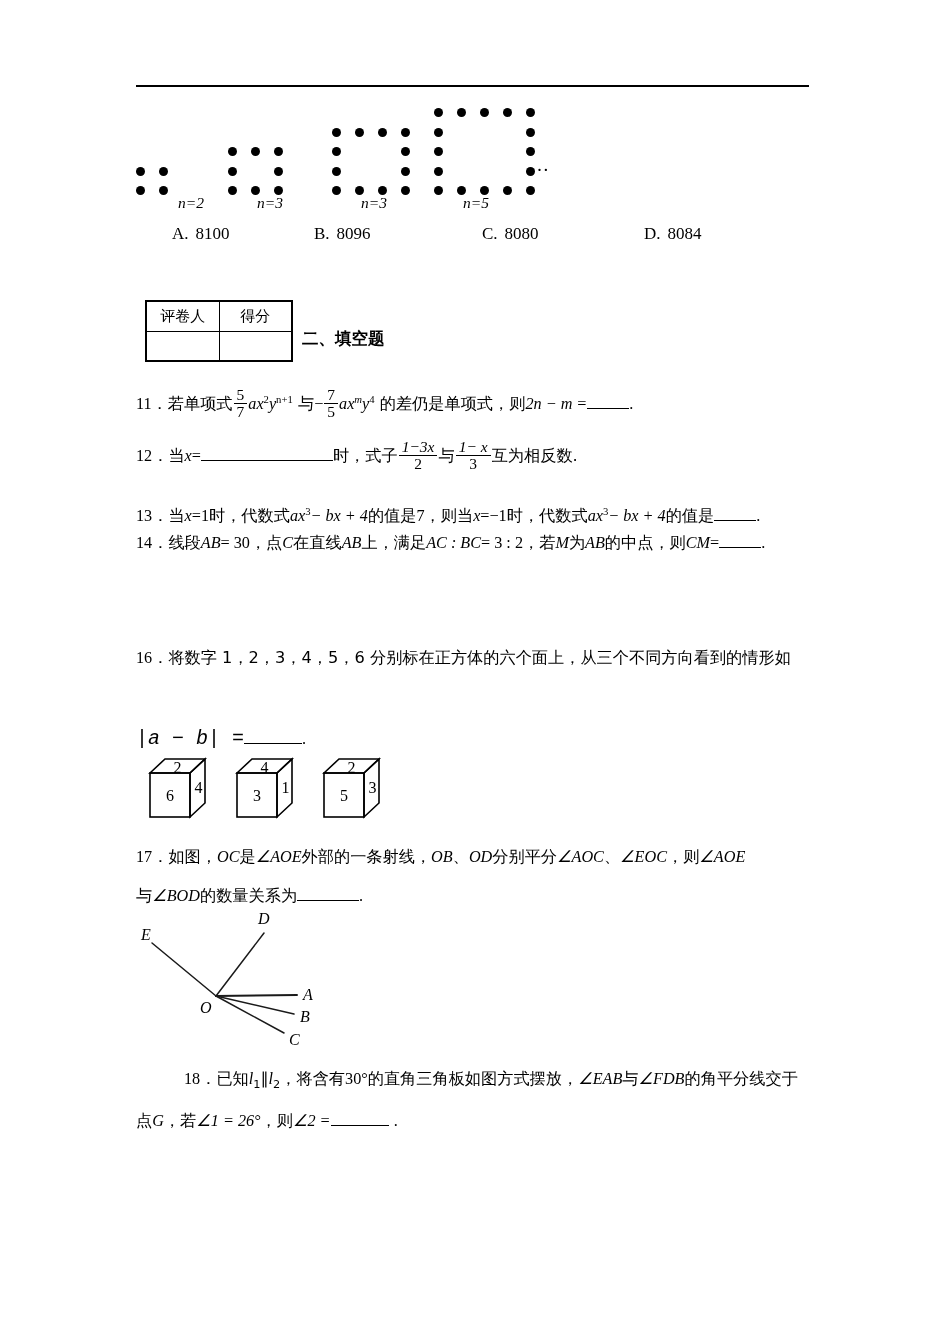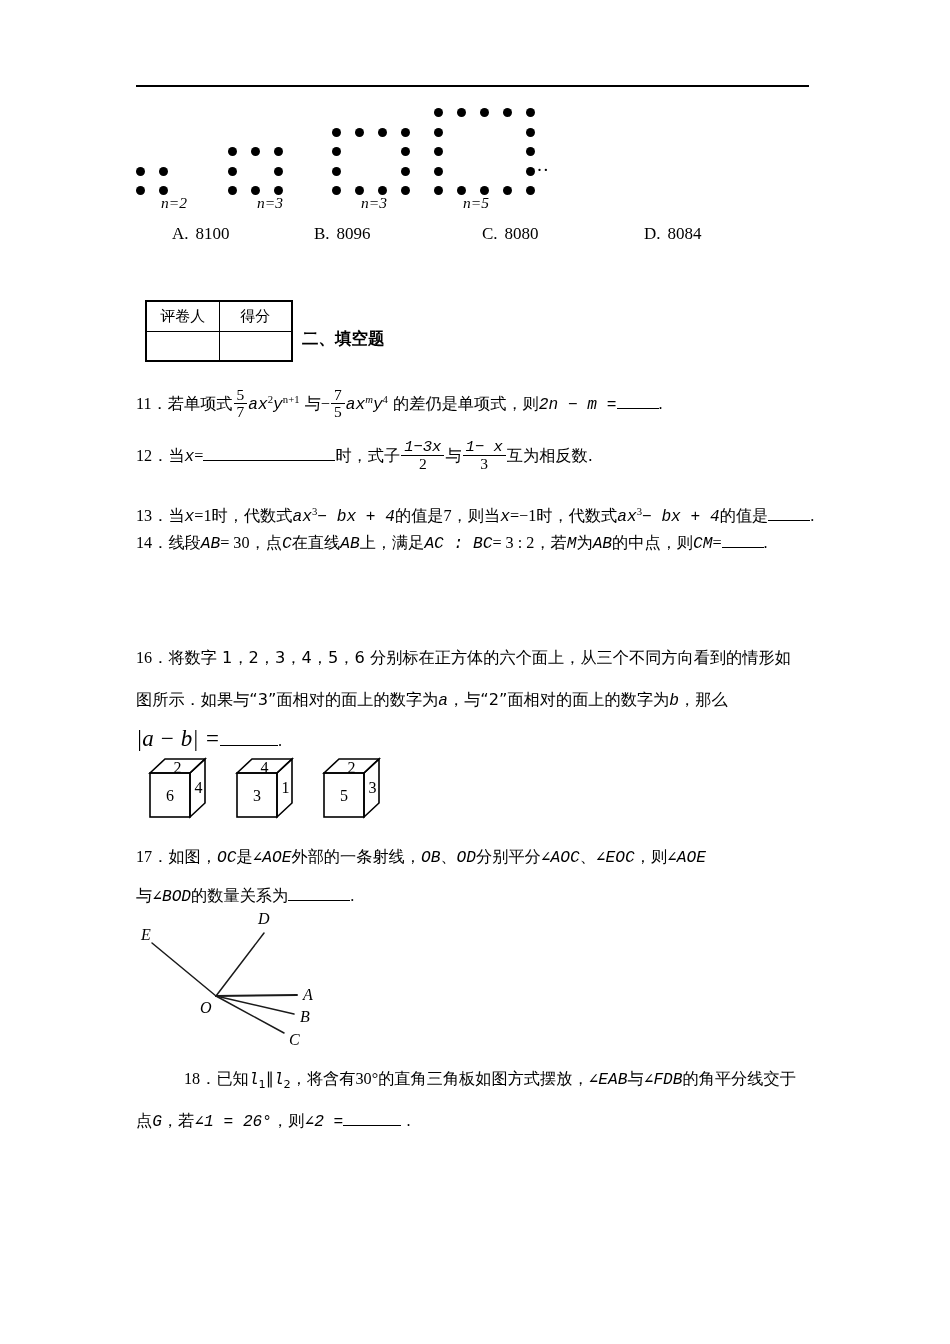--- a/index.html
+++ b/index.html
@@ -64,21 +64,21 @@
 
   
   .q {
     position: absolute;
     font-size: 16.2px;
     line-height: 31px;
     font-family: "DejaVu Sans", sans-serif;
     white-space: nowrap;
   }
   .q .num { font-family: "Liberation Serif", serif; }
-  .mi { font-family: Liberation Mono, monospace; font-style: italic; }
+  .mi { font-family: Liberation Serif, serif; font-style: italic; }
   .mn { font-family: "Liberation Serif", serif; font-style: normal; }
   .mo { font-family: "Liberation Serif", serif; font-style: normal; }
   sup.sp { font-size: 0.66em; vertical-align: super; font-family:"Liberation Serif",serif; font-style: italic;}
   sup.spn { font-size: 0.66em; vertical-align: super; font-family:"Liberation Serif",serif; font-style: normal;}
 
   
   .frac {
     display: inline-block; vertical-align: middle;
     text-align: center; font-family: "Liberation Serif", serif;
     font-size: 15.5px; line-height: 1.05; position: relative; top: -1px;
@@ -86,21 +86,21 @@
   }
   .frac .fnum { display: block; padding: 0 3px; }
   .frac .fden { display: block; padding: 0 3px; border-top: 1.1px solid #000; }
 
   .blank { display: inline-block; border-bottom: 1.3px solid #000; vertical-align: baseline; }
   .blank.w1 { width: 42px; }
   .blank.w2 { width: 132px; }
   .blank.w3 { width: 58px; }
   .blank.w4 { width: 62px; }
 
-  .abs { font-family: Liberation Serif, serif; font-size: 23px; }
+  .abs { font-family: Liberation Mono, monospace; font-size: 20px; }
 
   
   .cubes { position: absolute; left: 148px; top: 757px; width: 260px; height: 62px; }
   .cube { position: absolute; top: 0; width: 64px; height: 62px; }
 
   
   .anglefig { position: absolute; left: 132px; top: 905px; width: 270px; height: 145px; }
 </style>
 </head>
 <body>
@@ -152,21 +152,21 @@
         <div class="dot" style="left: 92px; top: 39px;"></div>
         <div class="dot" style="left: 0px; top: 58.5px;"></div>
         <div class="dot" style="left: 92px; top: 58.5px;"></div>
         <div class="dot" style="left: 0px; top: 78px;"></div>
         <div class="dot" style="left: 23px; top: 78px;"></div>
         <div class="dot" style="left: 46px; top: 78px;"></div>
         <div class="dot" style="left: 69px; top: 78px;"></div>
         <div class="dot" style="left: 92px; top: 78px;"></div>
       </div>
 
-    <div class="nlabel" style="left:8px;">n=2</div>
+    <div class="nlabel" style="left:8px;text-align:right;">n=2</div>
     <div class="nlabel" style="left:104px;">n=3</div>
     <div class="nlabel" style="left:208px;">n=3</div>
     <div class="nlabel" style="left:310px;">n=5</div>
 
     <div class="ellipsis-dots">…</div>
   </div>
 
   <div class="choices">
     <span class="ch" style="left:0px;"><span class="lt">A.</span><span class="nm">8100</span></span>
     <span class="ch" style="left:142px;"><span class="lt">B.</span><span class="nm">8096</span></span>
@@ -201,23 +201,20 @@
     <span class="num">13．</span><span>当</span><span class="mi">x</span><span class="mn">=1</span><span>时，代数式</span><span class="mi">ax</span><sup class="spn">3</sup><span class="mi">− bx + 4</span><span>的值是</span><span class="mn">7</span><span>，则当</span><span class="mi">x</span><span class="mn">=−1</span><span>时，代数式</span><span class="mi">ax</span><sup class="spn">3</sup><span class="mi">− bx + 4</span><span>的值是</span><span class="blank w1"></span><span class="mn">.</span>
   </div>
 
   <div class="q" style="left:136px; top:527px;">
     <span class="num">14．</span><span>线段</span><span class="mi">AB</span><span class="mn">= 30</span><span>，点</span><span class="mi">C</span><span>在直线</span><span class="mi">AB</span><span>上，满足</span><span class="mi">AC : BC</span><span class="mn">= 3 : 2</span><span>，若</span><span class="mi">M</span><span>为</span><span class="mi">AB</span><span>的中点，则</span><span class="mi">CM</span><span class="mn">=</span><span class="blank w1"></span><span class="mn">.</span>
   </div>
 
 
   <div class="q" style="left:136px; top:642px;">
     <span class="num">16．</span><span>将数字 1，2，3，4，5，6 分别标在正方体的六个面上，从三个不同方向看到的情形如</span>
-  </div>
-  <div class="q" style="left:136px; top:684px;">
-    <span>图所示．如果与“3”面相对的面上的数字为</span><span class="mi">a</span><span>，与“2”面相对的面上的数字为</span><span class="mi">b</span><span>，那么</span>
   </div>
   <div class="q" style="left:136px; top:723px;">
     <span class="abs mi">|a − b| =</span><span class="blank w3"></span><span class="mn">.</span>
   </div>
 
   <div class="cubes">
     <div class="cube" style="left:0px;" id="cube0"><svg width="64" height="62" viewBox="0 0 64 62">
           <rect x="2" y="16" width="40" height="44" fill="none" stroke="#000" stroke-width="1.6"></rect>
           <polygon points="2,16 17,2 57,2 42,16" fill="none" stroke="#000" stroke-width="1.6"></polygon>
           <polygon points="42,16 57,2 57,46 42,60" fill="none" stroke="#000" stroke-width="1.6"></polygon>

